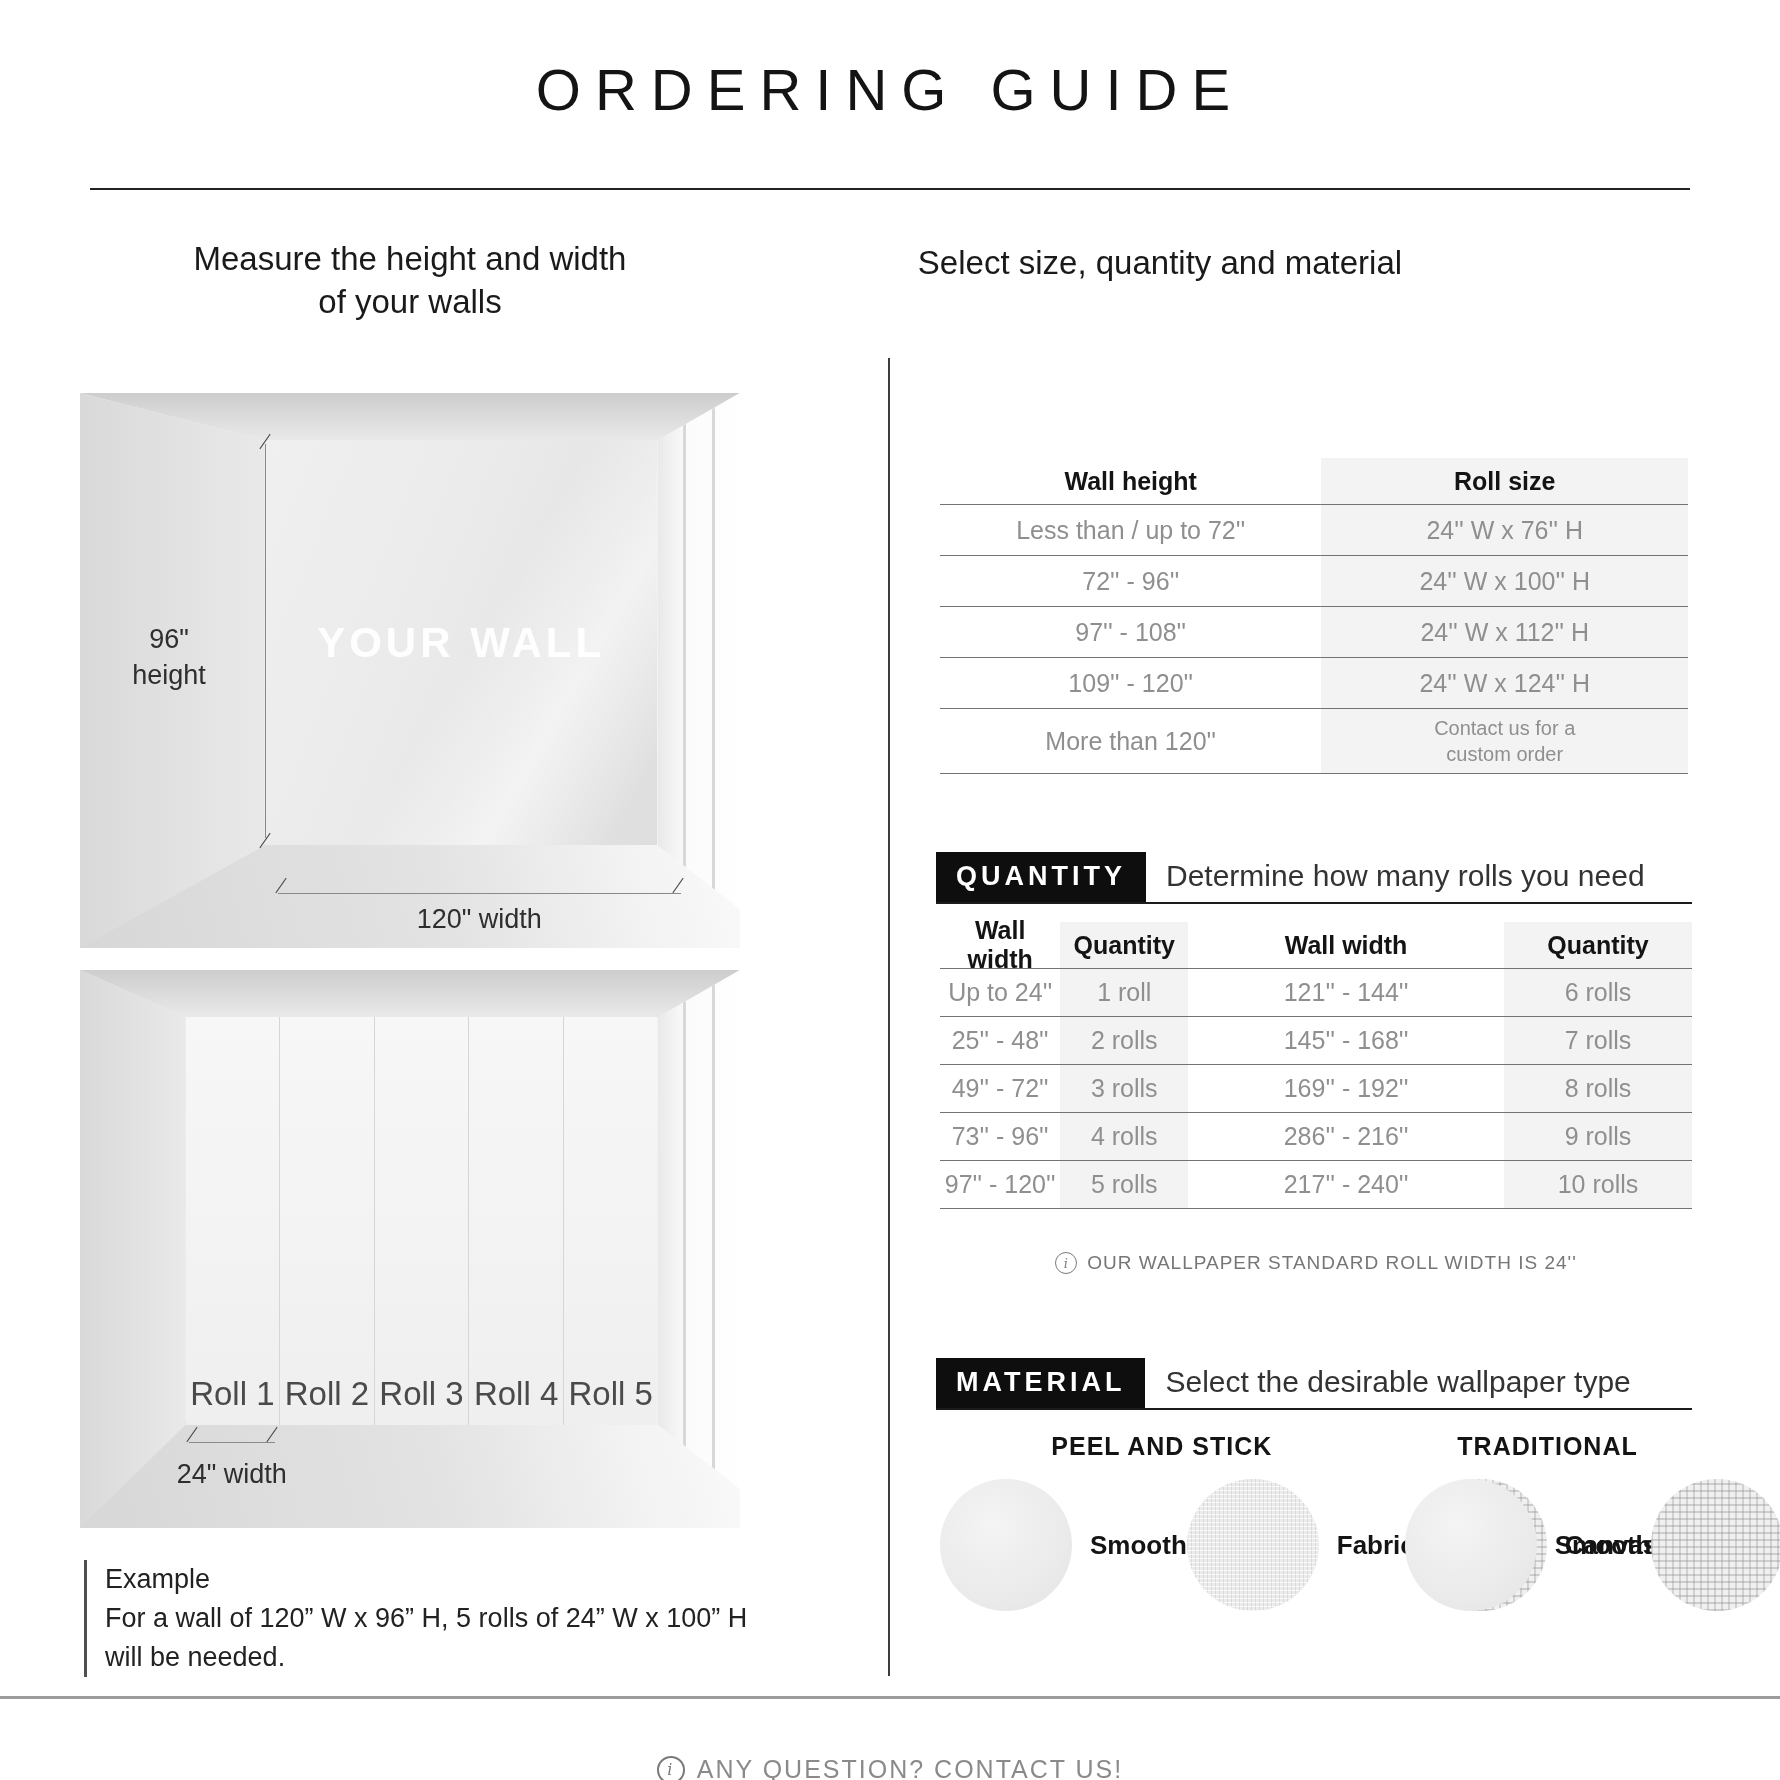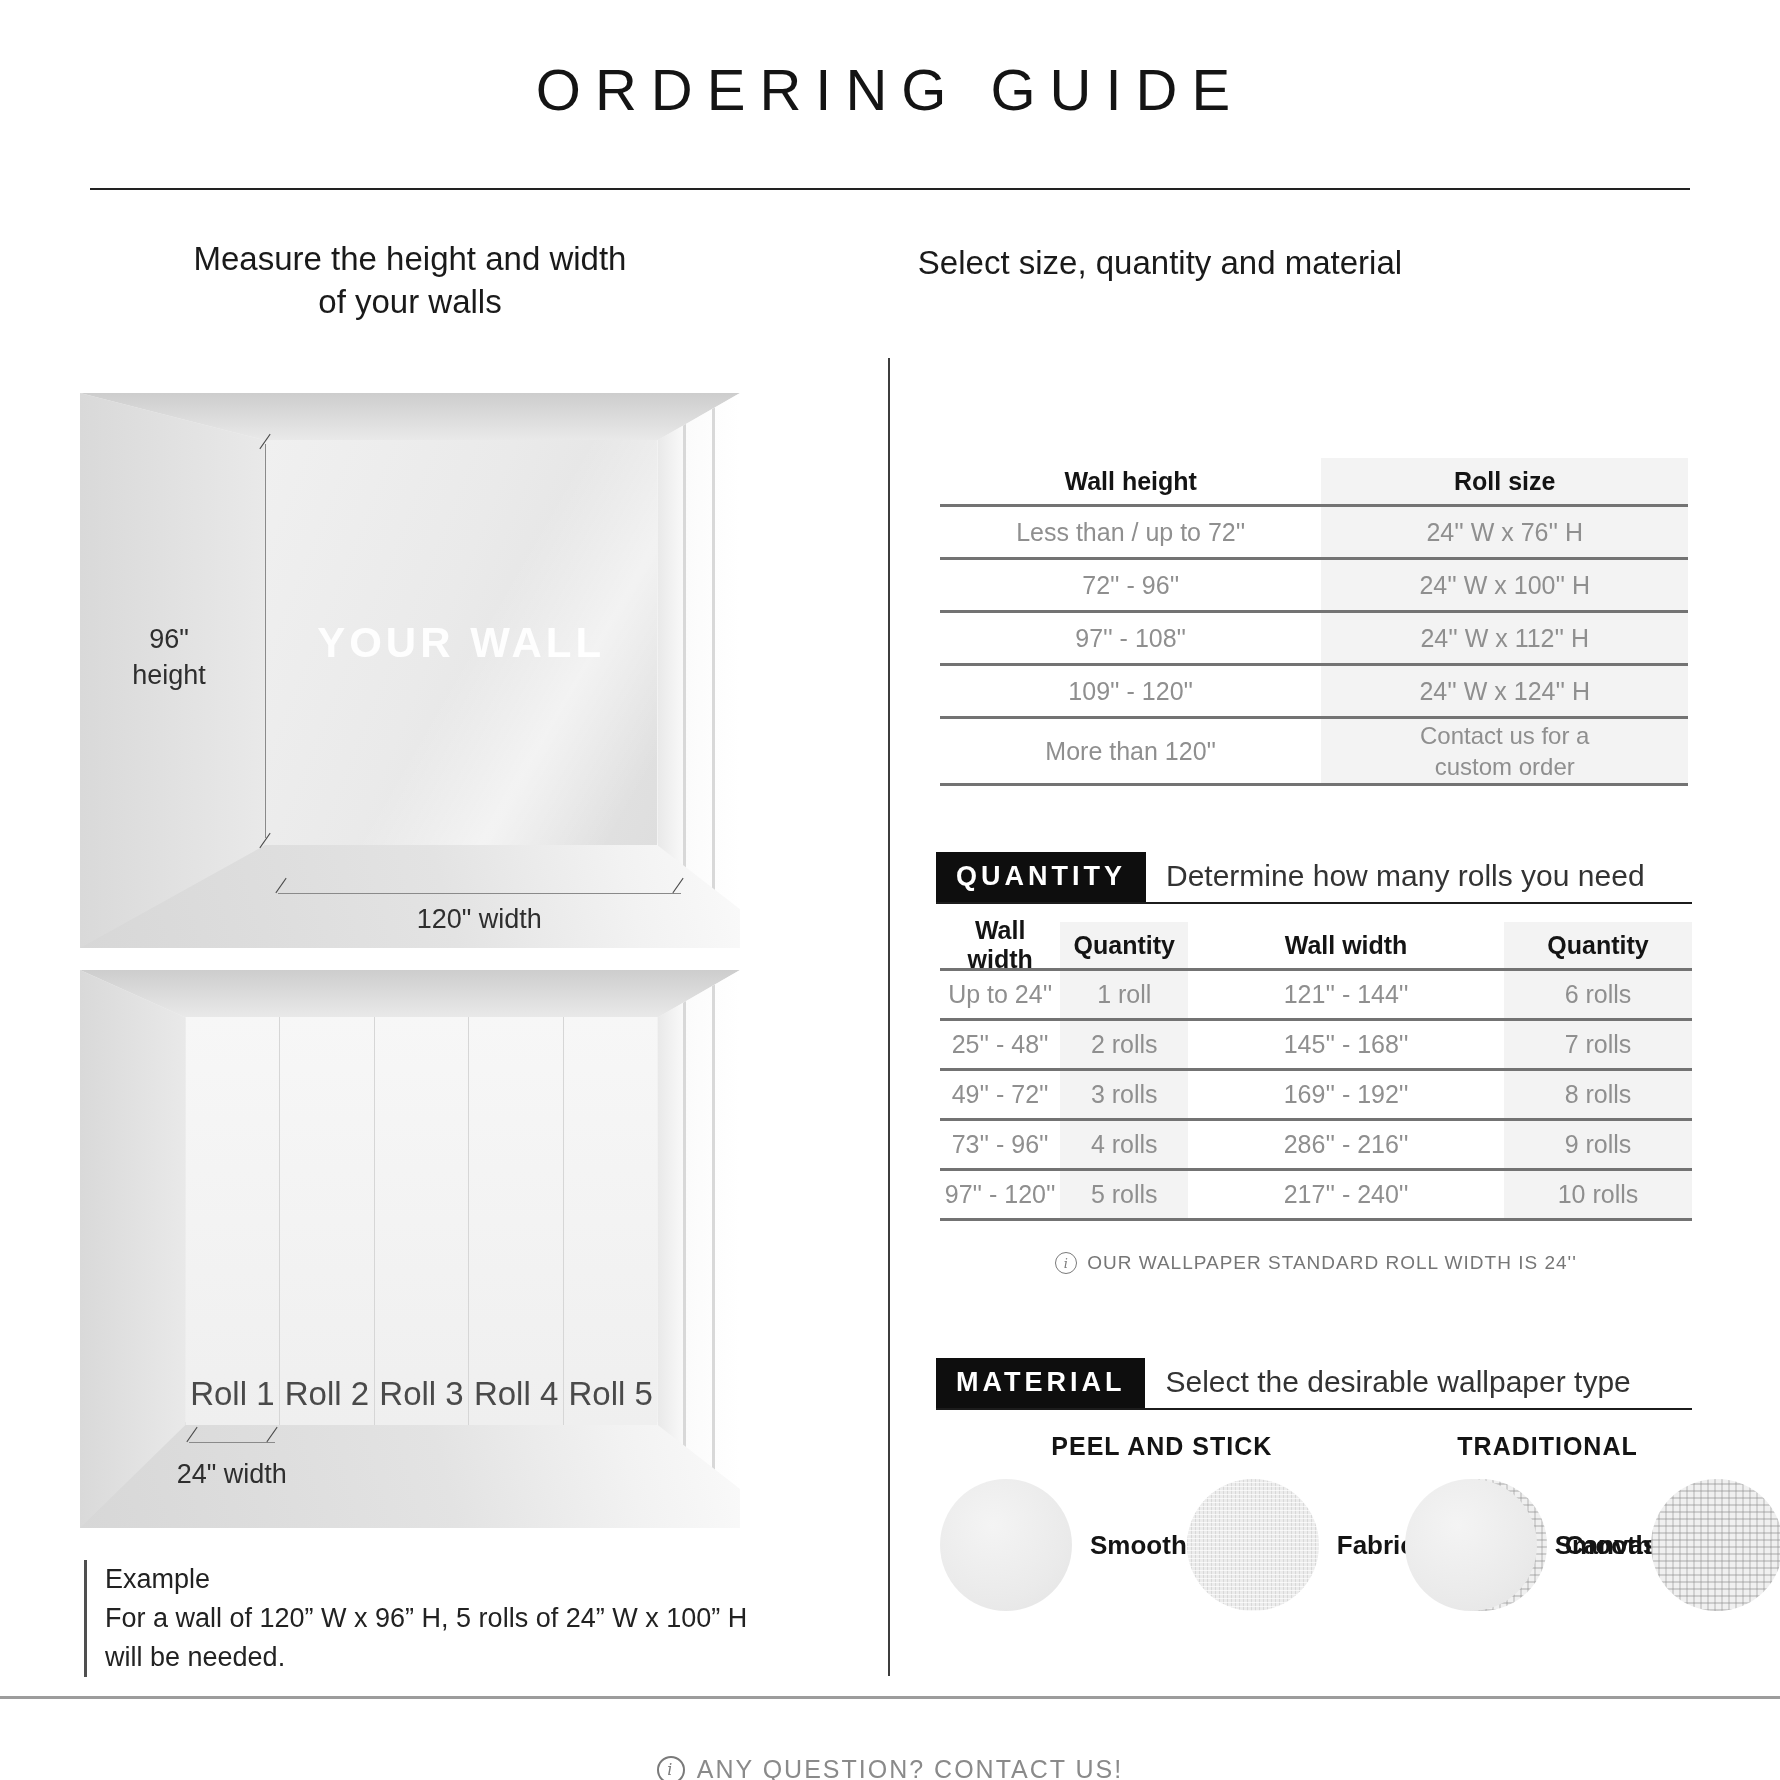--- a/index.html
+++ b/index.html
@@ -79,30 +79,30 @@
 
   
   .section-header{position:absolute;left:936px;width:756px;display:flex;gap:20px;
     border-bottom:2px solid #1c1c1c;}
   .badge{background:#0e0e0e;color:#fff;font-size:27px;font-weight:bold;letter-spacing:4px;
     padding:9px 20px 10px;}
   .section-title{font-size:30px;color:#333;align-self:center;padding-bottom:2px;}
   .size-header{top:386px;} .quantity-header{top:852px;} .material-header{top:1358px;}
 
   
-  .t-row{display:flex;border-bottom:3px solid #737373;}
+  .t-row{display:flex;border-bottom:1px solid #737373;}
   .t-row>div{display:flex;align-items:center;justify-content:center;text-align:center;}
   .t-head>div{font-weight:bold;color:#141414;font-size:25px;}
   .t-data>div{color:#8f8f8f;font-size:25px;}
   .size-table{position:absolute;left:940px;top:458px;width:748px;}
   .size-table .t-head{height:46px;}
   .size-table .t-data{height:50px;}
   .size-table .t-last{height:64px;}
   .size-c1{width:51%;} .size-c2{width:49%;background:#f3f3f3;}
-  .cell-small{display:block;max-width:200px;font-size:24px;line-height:1.3;text-align:center;}
+  .cell-small{display:block;max-width:200px;font-size:20px;line-height:1.3;text-align:center;}
   .qty-table{position:absolute;left:940px;top:922px;width:752px;}
   .qty-table .t-head{height:46px;}
   .qty-table .t-data{height:47px;}
   .q1{width:16%;} .q2{width:17%;background:#f3f3f3;} .q3{width:42%;} .q4{width:25%;background:#f3f3f3;}
 
   .roll-note{position:absolute;left:940px;top:1252px;width:752px;display:flex;
     justify-content:center;align-items:center;gap:10px;color:#767676;font-size:19px;letter-spacing:1px;}
   .info-circle{width:20px;height:20px;min-width:20px;border:1.5px solid #7a7a7a;border-radius:50%;
     display:inline-flex;align-items:center;justify-content:center;color:#7a7a7a;}
   .info-circle::before{content:"i";font-family:"DejaVu Serif",serif;font-style:italic;font-size:13px;}

